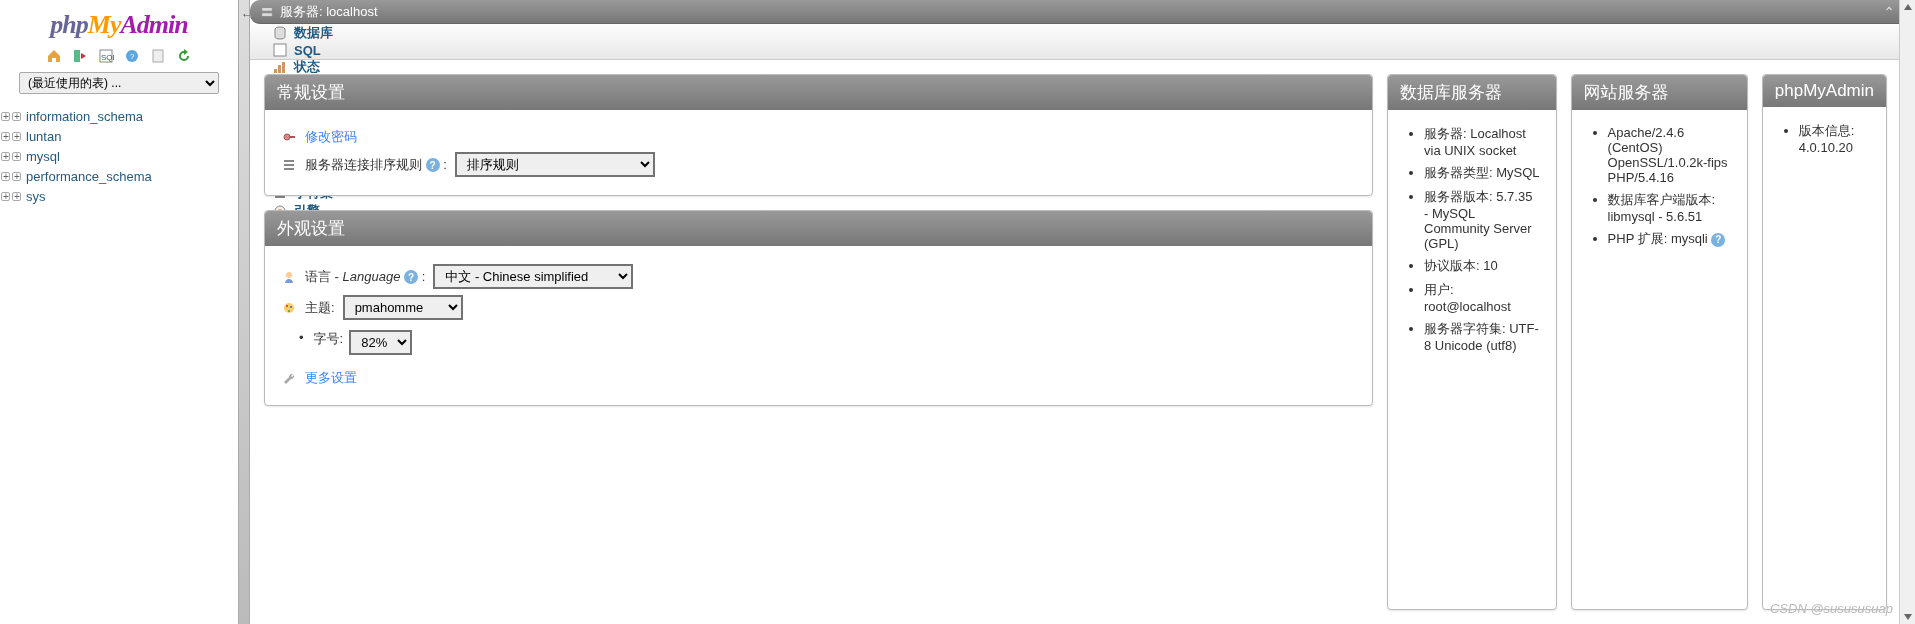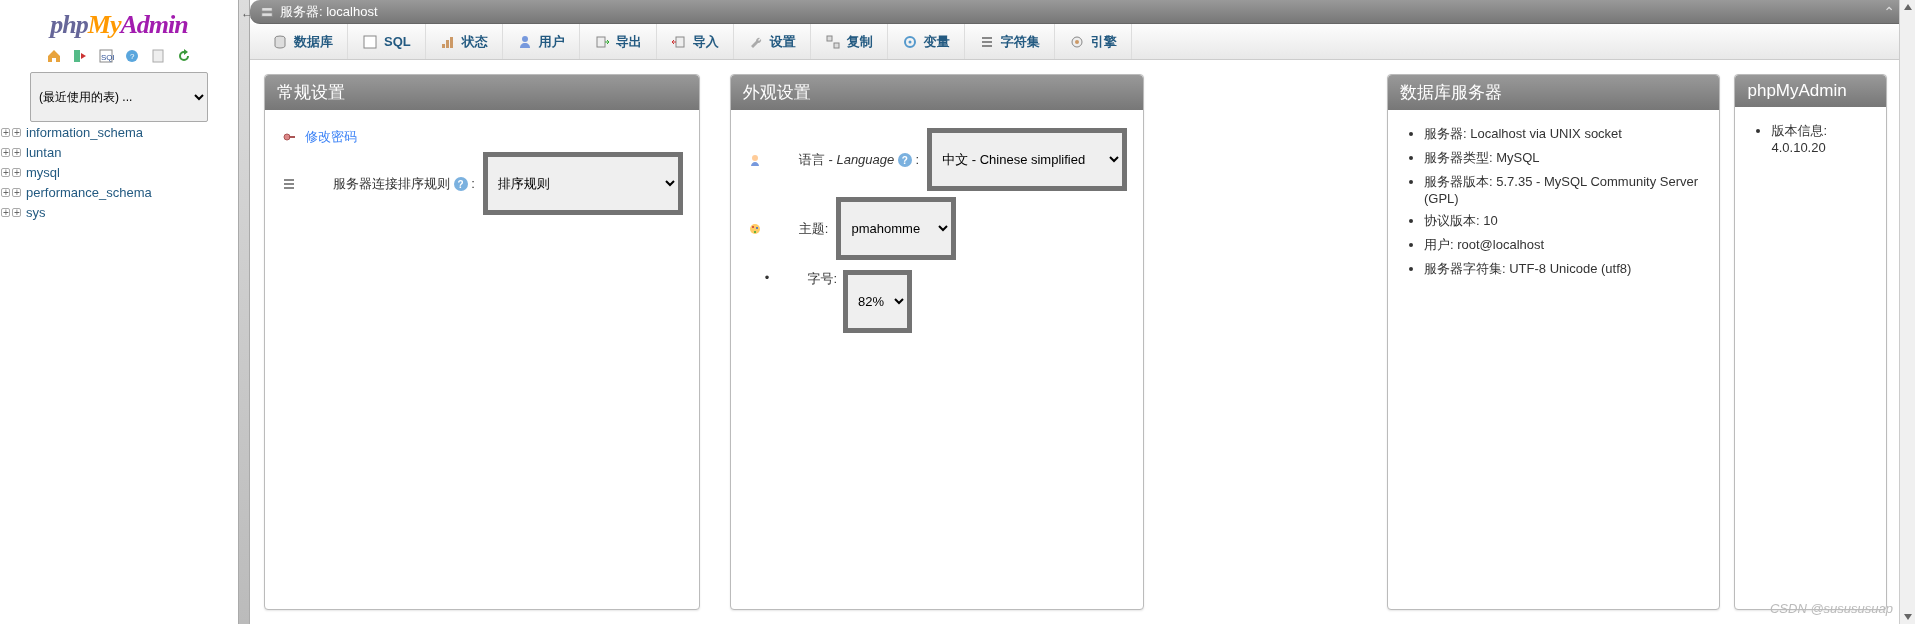--- a/index.html
+++ b/index.html
@@ -8,21 +8,21 @@
 .layout { display: flex; height: 100%; }
 
 
 .sidebar { width: 238px; background: #fff; padding: 4px 0 0 0; display: flex; flex-direction: column; align-items: center; }
 .logo { font-family: Georgia, serif; font-size: 26px; font-weight: bold; font-style: italic; margin: 6px 0 4px 0; letter-spacing: -1px; }
 .logo .php { color: #666699; }
 .logo .my { color: #ff9900; }
 .logo .admin { color: #a21caf; }
 .nav-icons { display: flex; gap: 10px; margin: 4px 0 8px 0; }
 .nav-icons span { width: 16px; height: 16px; display: inline-block; }
-.recent-select { width: 178px; font-size: 12px; padding: 16px 4px; border: 1px solid #aaa; border-radius: 2px; }
+.recent-select { width: 200px; font-size: 12px; padding: 2px 4px; margin-bottom: 12px; border: 1px solid #aaa; border-radius: 2px; }
 .db-tree { width: 100%; padding-left: 0; }
 .db-tree-item { display: flex; align-items: center; gap: 4px; height: 20px; font-size: 13px; color: #235a81; padding: 1px 0; }
 .tree-toggle { width: 22px; display: flex; align-items: center; justify-content: center; }
 .tree-dot { width: 9px; height: 9px; border: 1px solid #aaa; border-radius: 2px; display: inline-block; background: #fff; position: relative; }
 .tree-dot::after { content: "+"; position: absolute; top: -2px; left: 1px; font-size: 10px; color: #666; }
 .db-name { color: #235a81; cursor: pointer; }
 
 
 .divider { width: 12px; background: #ccc; background-image: linear-gradient(#ddd, #bbb); border-left: 1px solid #aaa; border-right: 1px solid #aaa; position: relative; }
 .divider-arrow { position: absolute; top: 6px; left: 2px; color: #555; font-size: 12px; }
@@ -30,39 +30,39 @@
 
 .main { flex: 1; display: flex; flex-direction: column; overflow: hidden; position: relative; }
 .main-scroll { position: absolute; right: 0; top: 0; bottom: 0; width: 16px; background: #f0f0f0; border-left: 1px solid #ccc; }
 .main-scroll::before { content:""; position:absolute; top:4px; left:4px; width:0; height:0; border-left:4px solid transparent; border-right:4px solid transparent; border-bottom:6px solid #666; }
 .main-scroll::after { content:""; position:absolute; bottom:4px; left:4px; width:0; height:0; border-left:4px solid transparent; border-right:4px solid transparent; border-top:6px solid #666; }
 
 .breadcrumb { background: linear-gradient(#999, #777); color: #fff; height: 24px; display: flex; align-items: center; padding: 0 10px; font-size: 13px; border-bottom: 1px solid #666; border-radius: 10px; }
 .breadcrumb svg { width: 14px; height: 14px; margin-right: 6px; }
 .breadcrumb .collapse { position: absolute; right: 20px; color: #ddd; cursor: pointer; font-size: 14px; }
 
-.tabs { background: linear-gradient(#fdfdfd, #e8e8e8); border-bottom: 1px solid #ccc; display: flex; height: 36px; align-items: stretch; padding-left: 8px; gap: 0; }
+.tabs { background: linear-gradient(#fdfdfd, #e8e8e8); border-bottom: 1px solid #ccc; display: flex; height: 36px; align-items: stretch; padding-left: 8px; gap: 0; flex-direction: column; }
 .tab { display: flex; align-items: center; gap: 6px; padding: 0 14px; color: #235a81; font-weight: bold; font-size: 13px; border-right: 1px solid #ddd; cursor: pointer; }
 .tab svg, .tab .ticon { width: 16px; height: 16px; }
 
 .content { flex: 1; display: flex; gap: 14px; padding: 14px 28px 14px 14px; overflow: auto; }
-.col-left { flex: 1; display: flex; flex-direction: row; gap: 30px; }
+.col-left { flex: 1; display: flex; flex-direction: column; gap: 14px; }
 .col-right { width: 500px; display: flex; flex-direction: row; gap: 14px; }
 
 .panel { border: 1px solid #bbb; border-radius: 4px; background: #fff; box-shadow: 0 1px 2px rgba(0,0,0,0.1); }
 .panel-hd { background: linear-gradient(#999, #777); color: #fff; padding: 6px 12px; font-size: 17px; border-radius: 4px 4px 0 0; }
 .panel-bd { padding: 12px 16px; font-size: 13px; }
 .panel-bd ul { list-style: disc; padding-left: 20px; }
 .panel-bd li { padding: 3px 0; color: #333; }
 .panel-bd a { color: #3b82f6; text-decoration: none; }
 
 .form-row { display: flex; align-items: center; gap: 8px; margin: 6px 0; }
 .form-row .ficon { width: 16px; height: 16px; display: inline-block; }
-.form-label { color: #333; margin-left: 28px; }
-.form-select { border: 5px solid #737373; padding: 18px 6px; font-size: 13px; min-width: 120px; }
+.form-label { color: #333; }
+.form-select { border: 2px solid #737373; padding: 2px 6px; font-size: 13px; min-width: 120px; }
 .form-select.wide { min-width: 200px; }
 .help-icon { width: 14px; height: 14px; display: inline-flex; align-items: center; justify-content: center; border-radius: 50%; background: #7bb1df; color: #fff; font-size: 10px; font-weight: bold; cursor: pointer; }
 
 .bullet-row { display: flex; gap: 6px; margin-left: 18px; padding: 4px 0; }
 .bullet-row::before { content: "•"; color: #333; margin-right: 4px; }
 
 .watermark { position: absolute; right: 22px; bottom: 8px; color: #bbb; font-size: 13px; font-style: italic; margin-left: 40px; }
 </style>
 </head>
 <body>
@@ -271,20 +271,26 @@
                     <circle cx="10" cy="7" r="1" fill="#36c"></circle>
                     <circle cx="8" cy="11" r="1" fill="#3a3"></circle>
                   </svg></span>
               <span class="form-label">主题:</span>
               <select class="form-select"><option>pmahomme</option></select>
             </div>
             <div class="bullet-row">
               <span class="form-label">字号:</span>
               <select class="form-select" style="min-width:60px"><option>82%</option></select>
             </div>
+            <div class="form-row" style="margin-top:10px">
+              <span class="ficon"><svg viewBox="0 0 16 16">
+                    <path d="M12 4a3 3 0 0 0-4 3l-5 5 2 2 5-5a3 3 0 0 0 3-4l-2 2-1-1z" fill="#aaa"></path>
+                  </svg></span>
+              <a href="#">更多设置</a>
+            </div>
           </div>
         </div>
 
       </div>
 
       <div class="col-right">
 
         <div class="panel">
           <div class="panel-hd">数据库服务器</div>
           <div class="panel-bd">
@@ -292,20 +298,30 @@
               <li>服务器: Localhost via UNIX socket</li>
               <li>服务器类型: MySQL</li>
               <li>服务器版本: 5.7.35 - MySQL Community Server (GPL)</li>
               <li>协议版本: 10</li>
               <li>用户: root@localhost</li>
               <li>服务器字符集: UTF-8 Unicode (utf8)</li>
             </ul>
           </div>
         </div>
 
+        <div class="panel">
+          <div class="panel-hd">网站服务器</div>
+          <div class="panel-bd">
+            <ul>
+              <li>Apache/2.4.6 (CentOS) OpenSSL/1.0.2k-fips PHP/5.4.16</li>
+              <li>数据库客户端版本: libmysql - 5.6.51</li>
+              <li><span>PHP 扩展: mysqli</span> <span class="help-icon">?</span></li>
+            </ul>
+          </div>
+        </div>
 
         <div class="panel">
           <div class="panel-hd">phpMyAdmin</div>
           <div class="panel-bd">
             <ul>
               <li>版本信息: 4.0.10.20</li>
             </ul>
           </div>
         </div>
 

